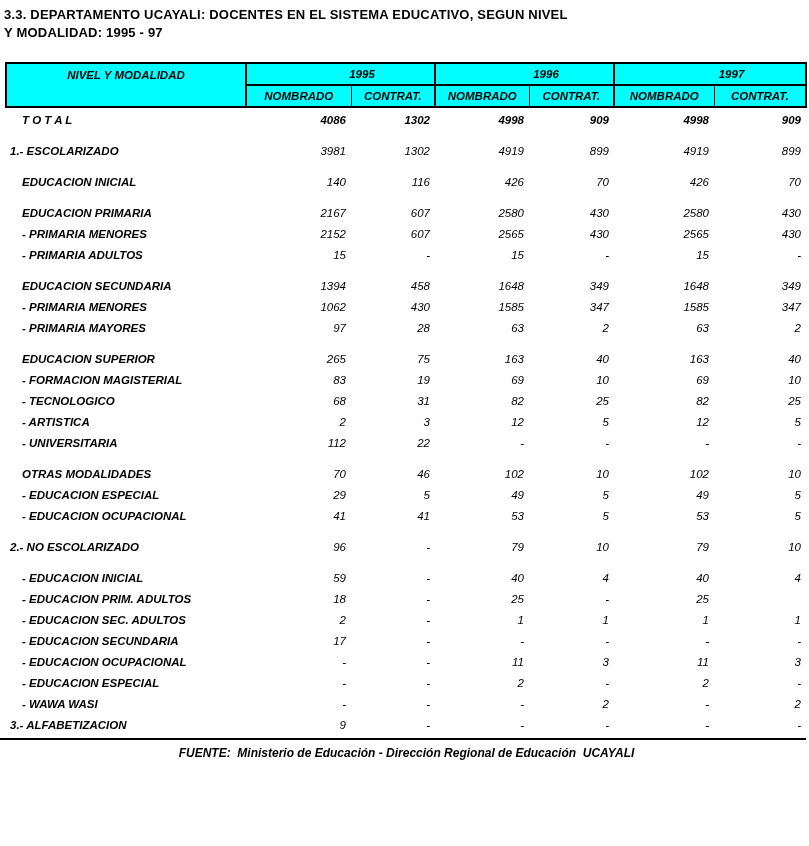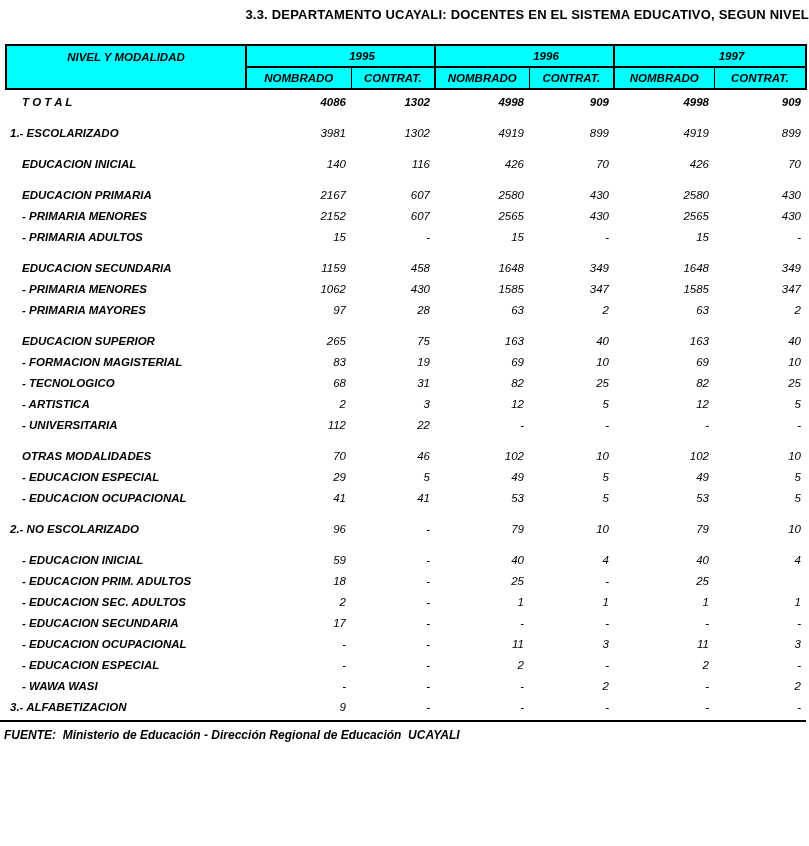--- a/index.html
+++ b/index.html
@@ -5,21 +5,21 @@
   * { box-sizing: border-box; margin: 0; padding: 0; }
   html, body { background: #ffffff; }
   body {
     width: 809px;
     font-family: "Liberation Sans", sans-serif;
     color: #000000;
     overflow: hidden;
   }
   .page { width: 809px; padding-top: 6px; }
   .title { margin-left: 4px; font-weight: bold; font-size: 13px; line-height: 18px; letter-spacing: .2px; }
-  .title div { white-space: nowrap; text-align: right; }
+  .title div { white-space: nowrap; }
 
   table.data {
     border-collapse: collapse;
     table-layout: fixed;
     width: 800px;
     margin-left: 5px;
     margin-top: 20px;
     font-style: italic;
   }
   thead th {
@@ -50,29 +50,31 @@
   tbody tr:first-child td { padding-top: 0; }
   tbody tr.boldvals td.num { font-weight: bold; }
 
   .bottom-rule { width: 806px; height: 2px; background: #000; margin-top: 5px; }
   .fuente {
     margin: 6px 0 0 4px;
     font-weight: bold;
     font-style: italic;
     font-size: 12px;
     white-space: pre;
+    text-align: center;
   }
 </style>
 </head>
 <body>
 
 <div class="page">
 
   <div class="title">
     <div>3.3. DEPARTAMENTO UCAYALI: DOCENTES EN EL SISTEMA EDUCATIVO, SEGUN NIVEL</div>
+    <div>Y MODALIDAD: 1995 - 97</div>
   </div>
 
   <table class="data">
     <colgroup>
       <col style="width:240px">
       <col style="width:105px">
       <col style="width:84px">
       <col style="width:94px">
       <col style="width:85px">
       <col style="width:100px">
@@ -144,21 +146,21 @@
           <td class="lbl ind1">- PRIMARIA ADULTOS</td>
           <td class="num">15</td>
           <td class="num">-</td>
           <td class="num">15</td>
           <td class="num">-</td>
           <td class="num">15</td>
           <td class="num">-</td>
         </tr>
         <tr class="gap">
           <td class="lbl ind1">EDUCACION SECUNDARIA</td>
-          <td class="num">1159</td>
+          <td class="num">1394</td>
           <td class="num">458</td>
           <td class="num">1648</td>
           <td class="num">349</td>
           <td class="num">1648</td>
           <td class="num">349</td>
         </tr>
         <tr>
           <td class="lbl ind1">- PRIMARIA MENORES</td>
           <td class="num">1062</td>
           <td class="num">430</td>

